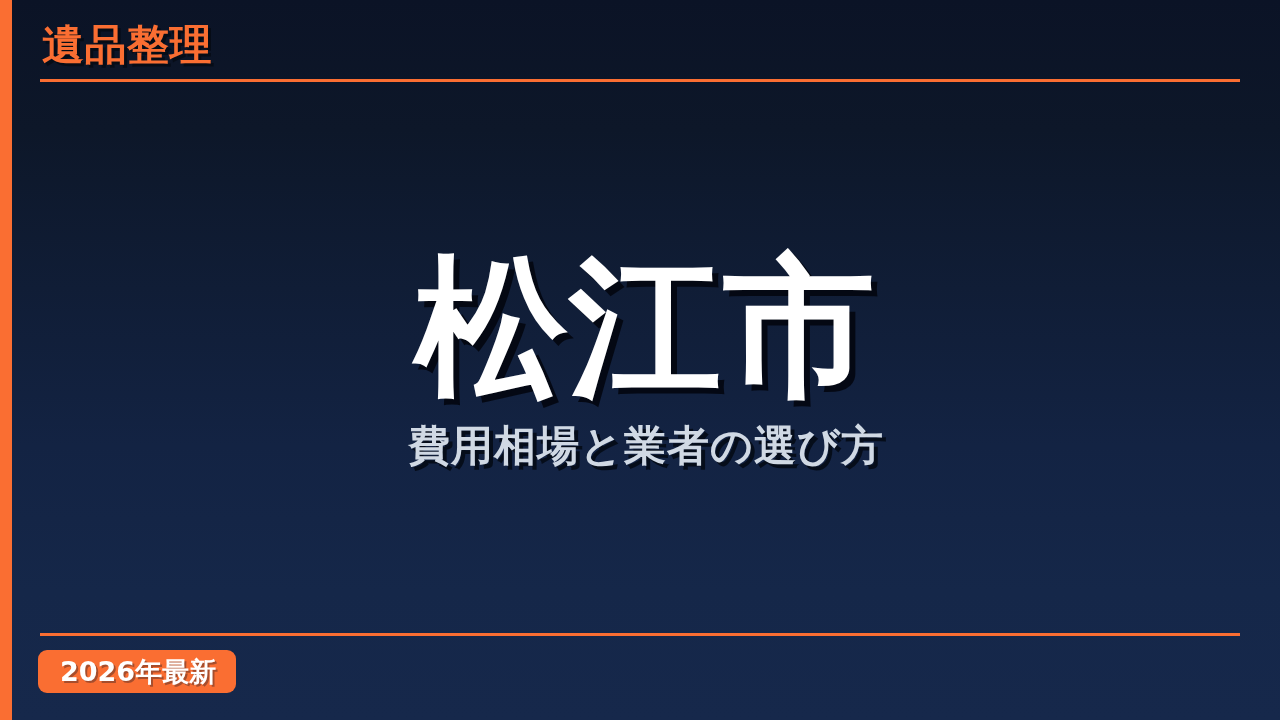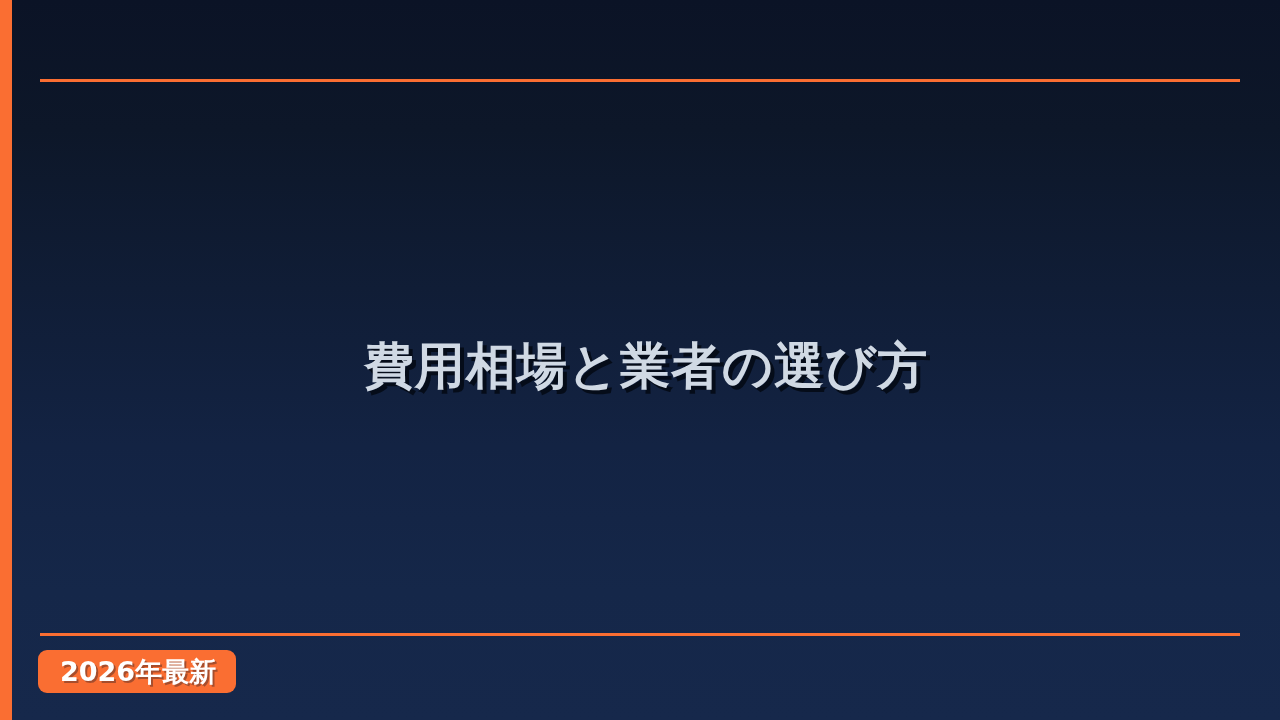--- a/index.html
+++ b/index.html
@@ -76,21 +76,21 @@
     font-size: 152px;
     font-weight: bold;
     line-height: 1.02;
     color: #ffffff;
     letter-spacing: 2px;
     white-space: nowrap;
     text-shadow: 6px 6px 0 rgba(3, 7, 16, 0.92);
     margin: 0;
   }
   #subtitle {
-    font-size: 50px;
+    font-size: 42px;
     font-weight: bold;
     line-height: 1.2;
     color: #d0d9e4;
     letter-spacing: 1px;
     white-space: nowrap;
     text-shadow: 4px 4px 0 rgba(3, 7, 16, 0.8);
     margin: 0;
     margin-top: 10px;
   }
 
@@ -117,24 +117,26 @@
     text-shadow: 2px 2px 0 rgba(10, 18, 34, 0.35);
   }
 </style>
 </head>
 <body>
 
 <div id="slide">
 
   <div id="accent-bar"></div>
 
+  <div id="header-label">遺品整理</div>
 
   <div id="header-rule" class="rule"></div>
 
   <div id="center-block">
+    <h1 id="main-title">松江市</h1>
     <h2 id="subtitle">費用相場と業者の選び方</h2>
   </div>
 
   <div id="footer-rule" class="rule"></div>
 
   <div id="footer-badge"></div>
   <div id="footer-badge-label">2026年最新</div>
 
 </div>
 

